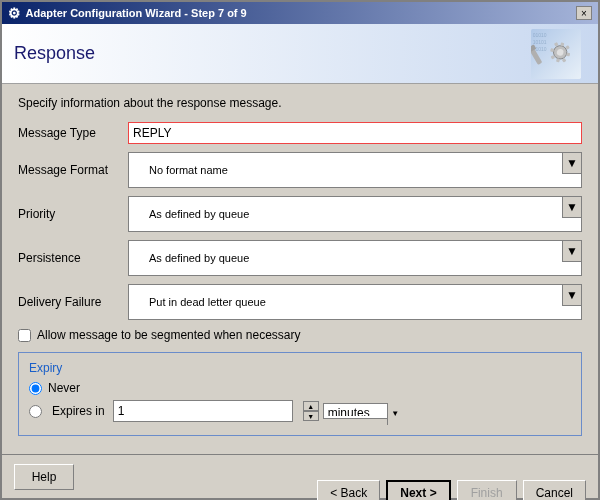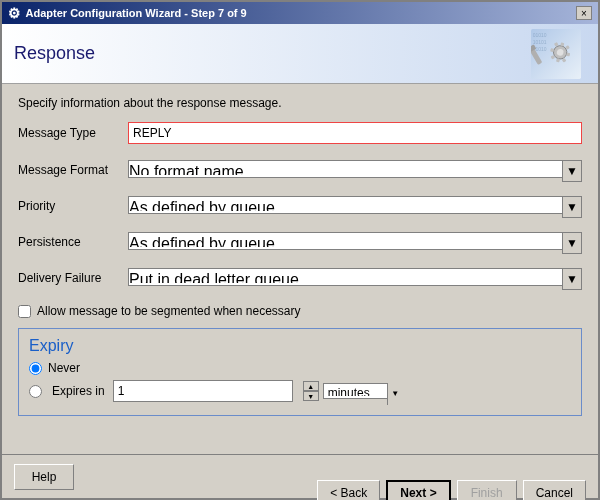--- a/index.html
+++ b/index.html
@@ -84,21 +84,21 @@
       overflow: auto;
     }
     .description {
       margin-bottom: 12px;
       color: #000;
       font-size: 12px;
     }
     .form-row {
       display: flex;
       align-items: center;
-      margin-bottom: 16px;
+      margin-bottom: 8px;
     }
     .form-label {
       width: 110px;
       font-size: 12px;
       color: #000;
       flex-shrink: 0;
     }
     .form-control {
       flex: 1;
     }
@@ -109,25 +109,25 @@
       background: white;
       padding: 2px 4px;
       font-size: 12px;
     }
     .select-wrapper {
       position: relative;
       width: 100%;
     }
     .select-input {
       width: 100%;
-      height: 18px;
+      height: 36px;
       border: 1px solid #808080;
       background: white;
-      padding: 2px 0;
-      font-size: 16px;
+      padding: 2px 20px;
+      font-size: 11px;
       appearance: none;
       -webkit-appearance: none;
       cursor: pointer;
     }
     .select-arrow {
       position: absolute;
       right: 0;
       top: 0;
       width: 20px;
       height: 22px;
@@ -148,21 +148,21 @@
     .checkbox-row input {
       margin-right: 6px;
     }
     .expiry-group {
       border: 1px solid #6a8cca;
       padding: 8px 10px;
       margin-top: 4px;
     }
     .expiry-legend {
       color: #1a5fc8;
-      font-size: 16px;
+      font-size: 12px;
       margin-bottom: 6px;
     }
     .radio-row {
       display: flex;
       align-items: center;
       margin-bottom: 5px;
     }
     .radio-row input {
       margin-right: 6px;
     }

